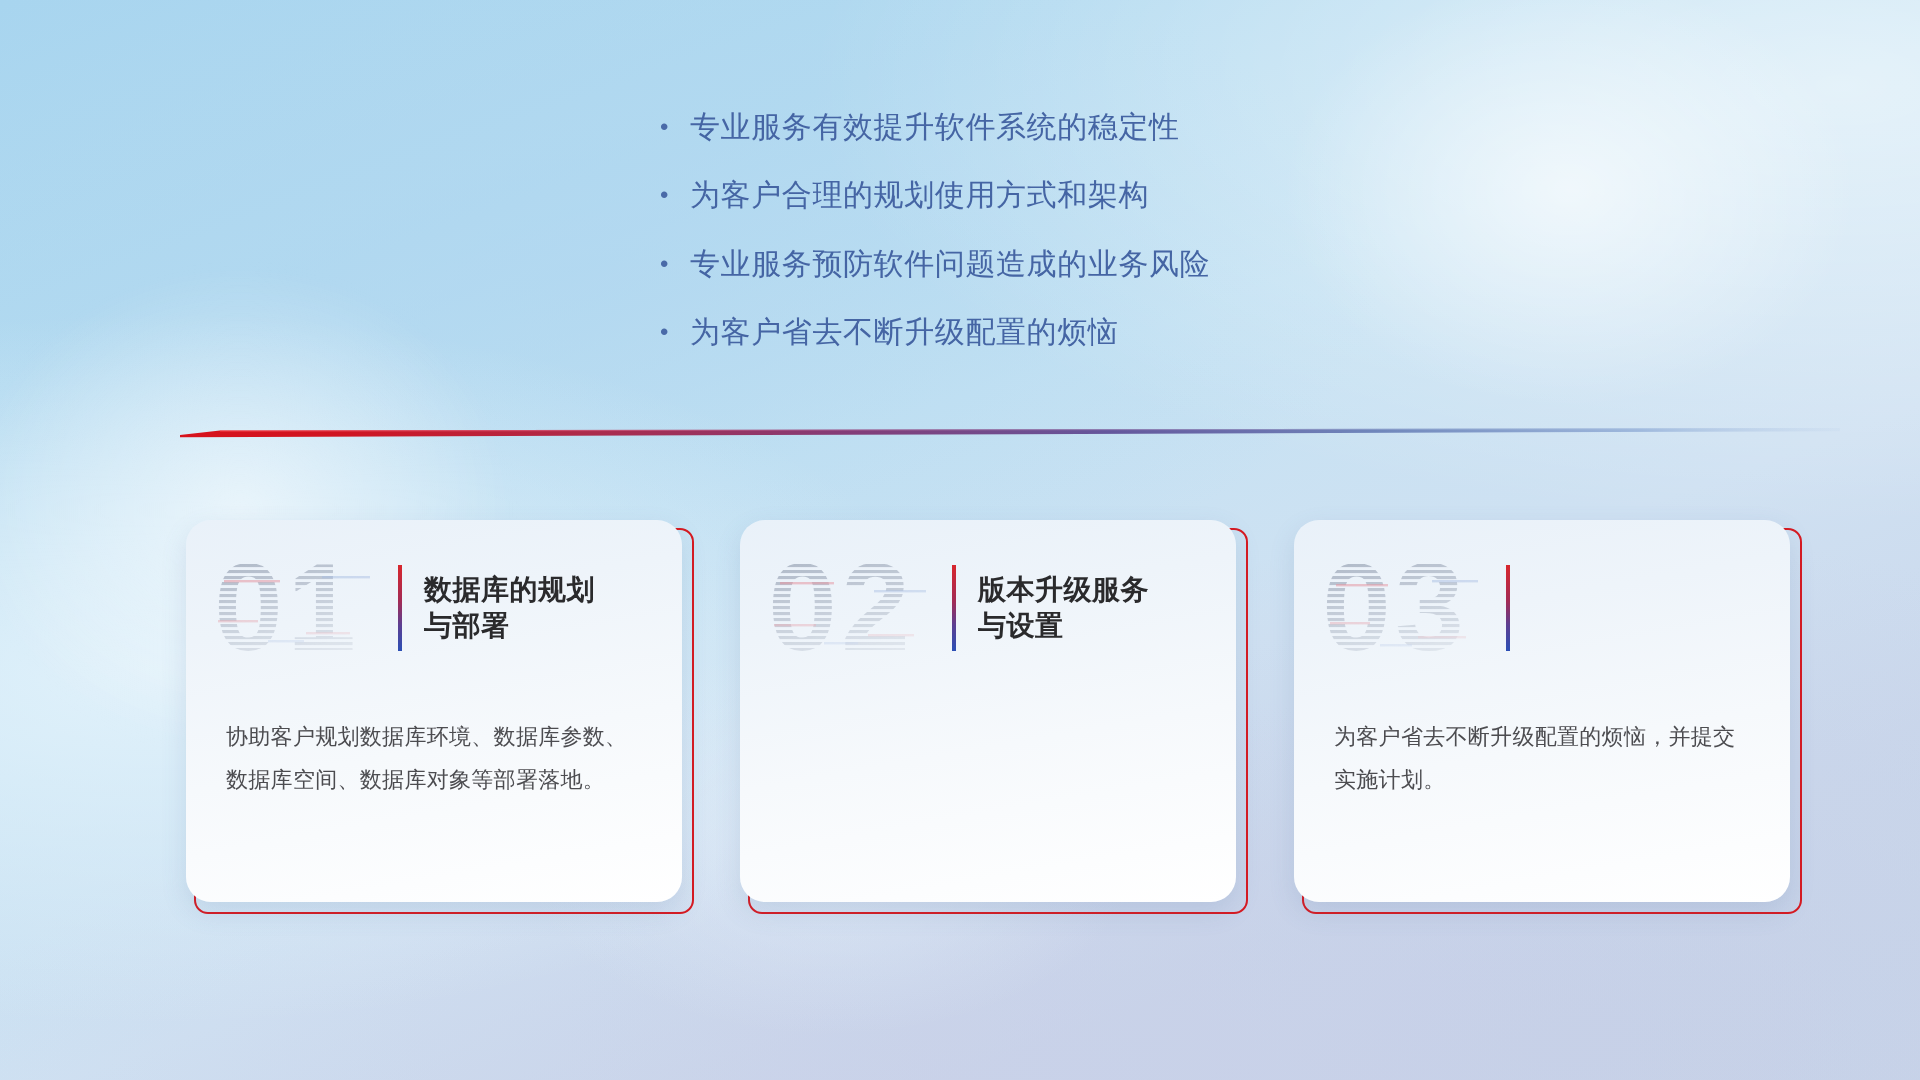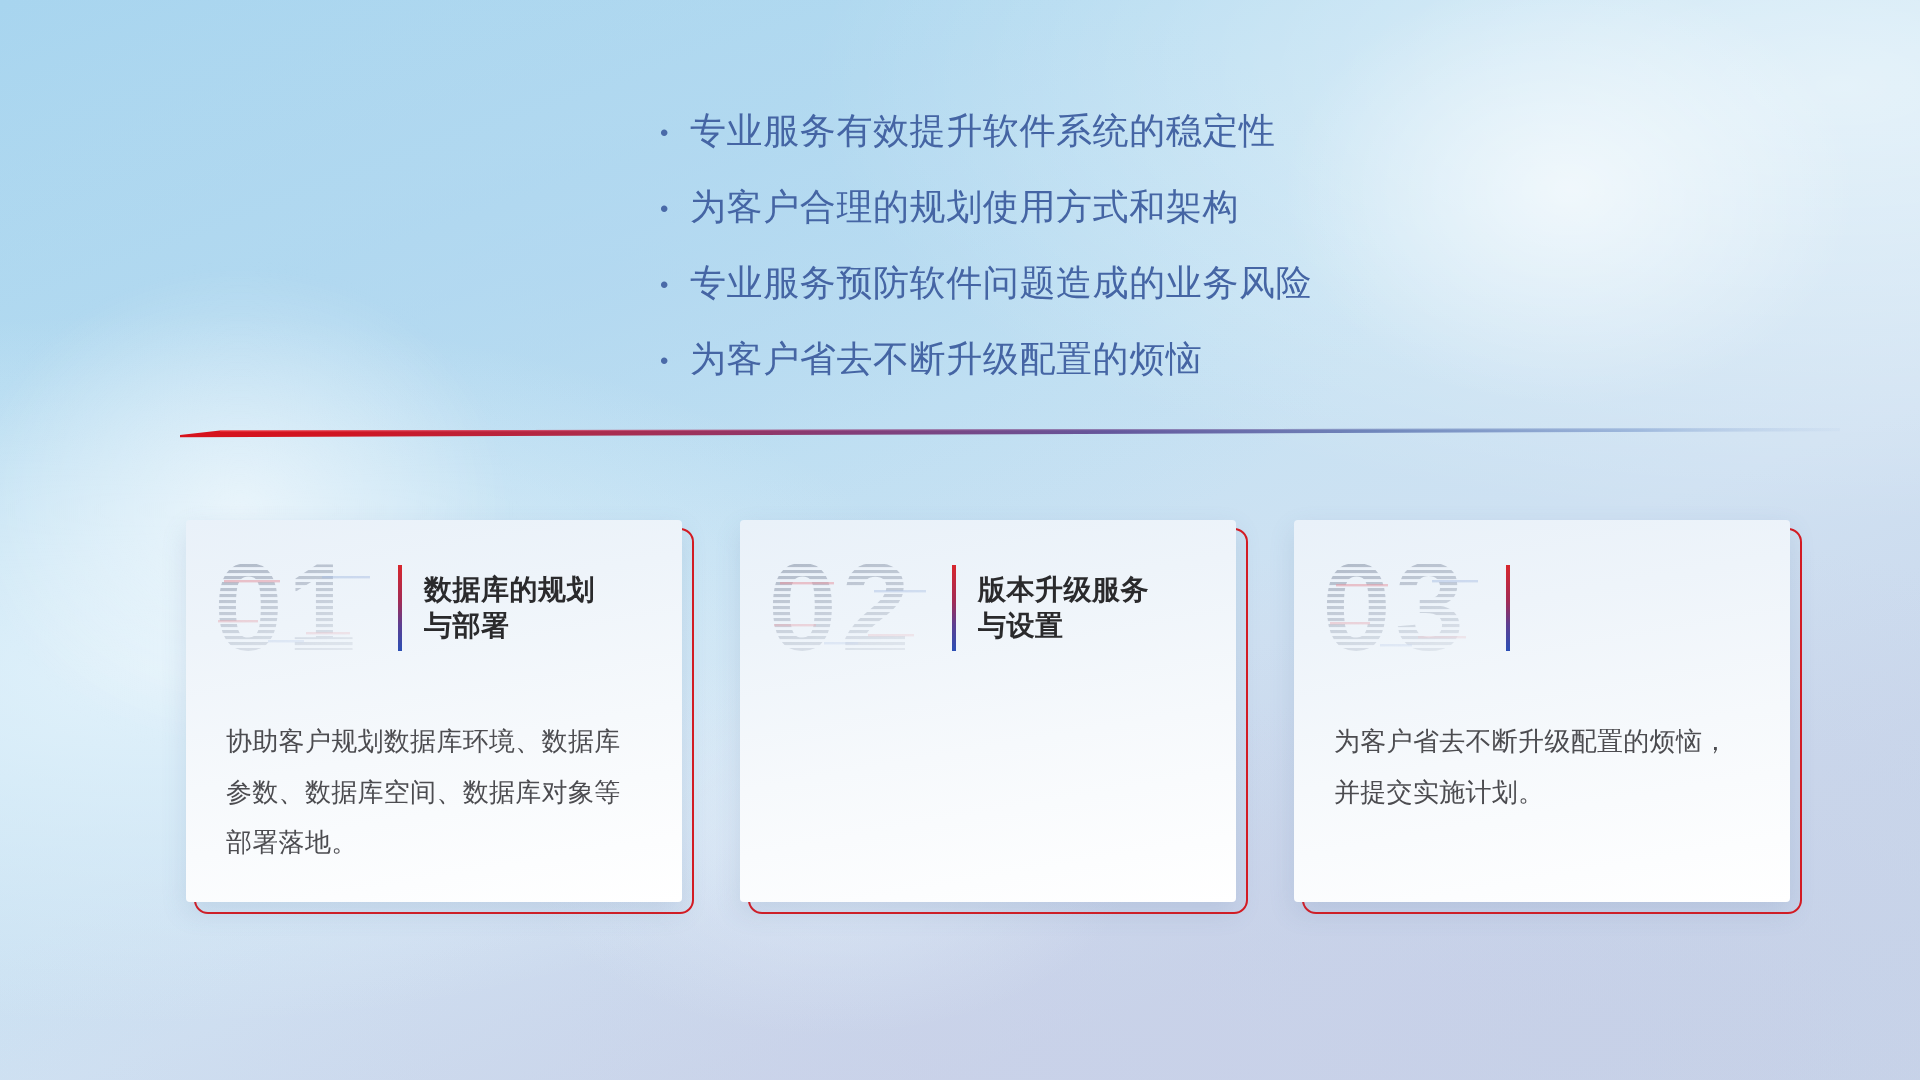--- a/index.html
+++ b/index.html
@@ -26,45 +26,45 @@
   .bg-glow-tr{position:absolute;right:-60px;top:-120px;width:820px;height:620px;z-index:0;
       background:radial-gradient(closest-side, rgba(255,255,255,.6), rgba(255,255,255,0) 70%);}
 
   .stage{position:relative;z-index:2;width:1920px;height:1080px;}
 
   
   .bullets{position:absolute;left:660px;top:108px;}
   .bullet-row{display:flex;align-items:baseline;margin-bottom:30px;}
   .bullet-dot{width:30px;font-size:24px;line-height:1;color:#4a6aa8;flex:none;
               transform:translateY(-2px);}
-  .bullet-text{font-size:36px;line-height:1.28;color:#4565a4;font-weight:400;
+  .bullet-text{font-size:30px;line-height:1.28;color:#4565a4;font-weight:400;
                letter-spacing:.6px;white-space:nowrap;}
 
   
   .divider-wrap{position:absolute;left:180px;top:424px;width:1660px;height:16px;}
   .divider{position:absolute;left:0;top:0;width:100%;height:16px;}
 
   
   .cards{position:absolute;left:186px;top:520px;display:flex;gap:58px;}
   .card{position:relative;width:496px;height:382px;}
   .card-accent{position:absolute;left:8px;top:8px;width:496px;height:382px;
                border:2.5px solid #d71920;border-radius:14px;}
-  .card-face{position:absolute;left:0;top:0;width:496px;height:382px;border-radius:4px;
+  .card-face{position:absolute;left:0;top:0;width:496px;height:382px;border-radius:25px;
              background:linear-gradient(170deg,#e9f1f9 0%,#eef4fa 26%,#f6f9fc 58%,#ffffff 100%);
              box-shadow:0 10px 26px rgba(90,120,160,.16);
              overflow:hidden;}
   .card-head{position:absolute;left:0;top:24px;width:100%;height:128px;display:flex;align-items:center;}
   .num-wrap{position:relative;width:186px;height:124px;margin-left:24px;flex:none;}
   .num-svg{position:absolute;left:0;top:0;}
   .vbar{width:4px;height:86px;flex:none;margin:0 22px 0 2px;
         background:linear-gradient(180deg,#d8262d 0%,#a32b55 42%,#5c3f92 70%,#2b4fb5 100%);}
   .card-title{font-size:28px;line-height:1.28;color:#2a2a2c;font-weight:700;
               letter-spacing:.5px;white-space:pre-line;padding-right:10px;}
   .card-body{position:absolute;left:40px;top:196px;width:420px;
-             font-size:26px;line-height:1.95;color:#4c4c50;font-weight:400;letter-spacing:.3px;}
+             font-size:22px;line-height:1.95;color:#4c4c50;font-weight:400;letter-spacing:.3px;}
 </style>
 </head>
 <body>
 
 <div class="bg"></div>
 <div class="bg-glow-l"></div>
 <div class="bg-glow-c"></div>
 <div class="bg-glow-tr"></div>
 
 <div class="stage">

